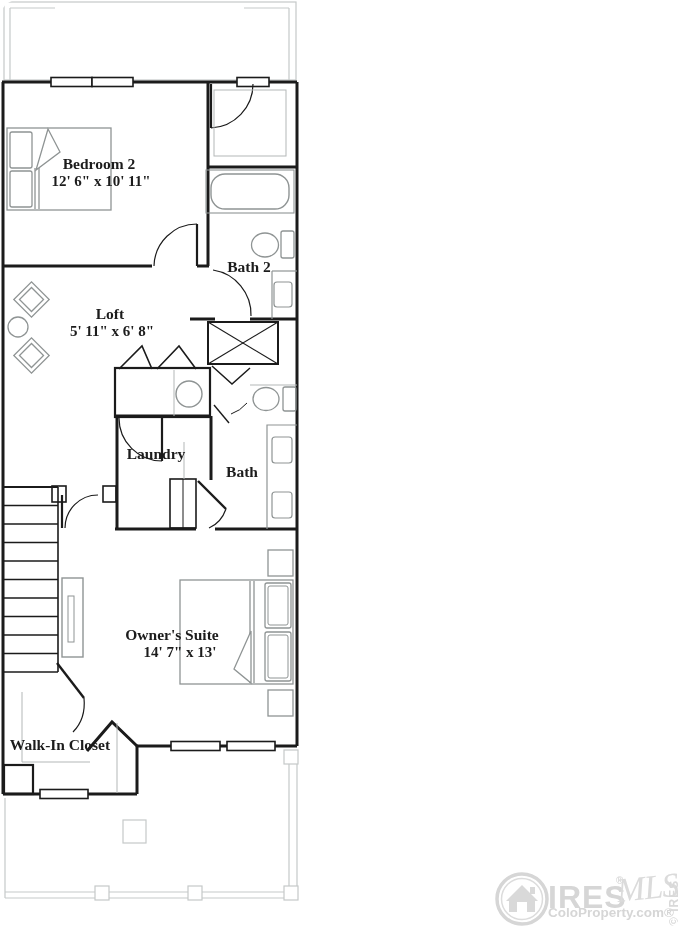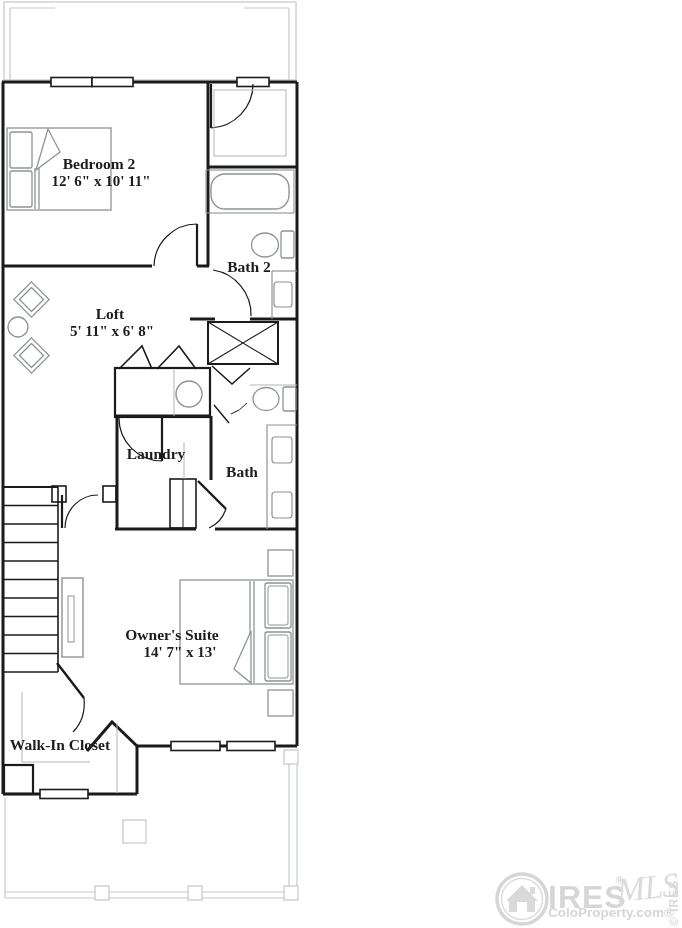--- a/index.html
+++ b/index.html
@@ -1,16 +1,16 @@
 <!DOCTYPE html>
 <html><head>
 <meta charset="utf-8">
 <style>
   html,body{margin:0;padding:0;background:#ffffff;}
-  .stage{position:relative;width:682px;height:928px;background:#ffffff;overflow:hidden;}
+  .stage{position:relative;width:682px;height:928px;background:#ffffff;overflow:hidden;border-radius:18px;}
   svg{display:block;}
   .lbl{font:bold 15.5px "Liberation Serif", serif;fill:#1c1c1c;}
   .dim{font:bold 15px "Liberation Serif", serif;fill:#1c1c1c;}
   .wall{stroke:#1b1b1b;fill:none;}
   .fix{stroke:#8f9494;fill:none;}
   .thin{stroke:#b3b7b7;fill:none;}
   .deck{stroke:#c5c9c9;fill:none;}
   .win{fill:#ffffff;stroke:#1b1b1b;stroke-width:1.6;}
   .wm-big{font:bold 32px "Liberation Sans", sans-serif;fill:#d6d6d6;letter-spacing:1px;}
   .wm-script{font:italic 34px "Liberation Serif", serif;fill:#dbdbdb;letter-spacing:-1px;}

